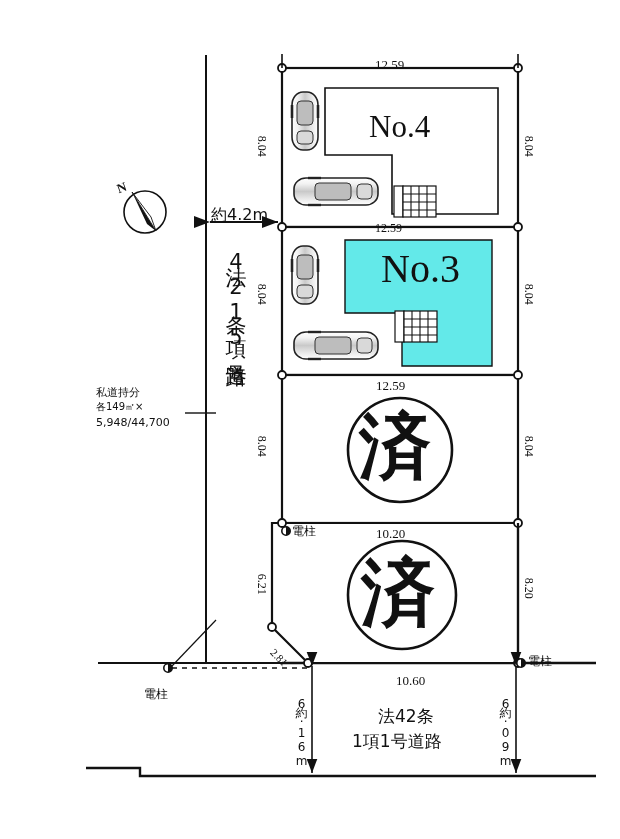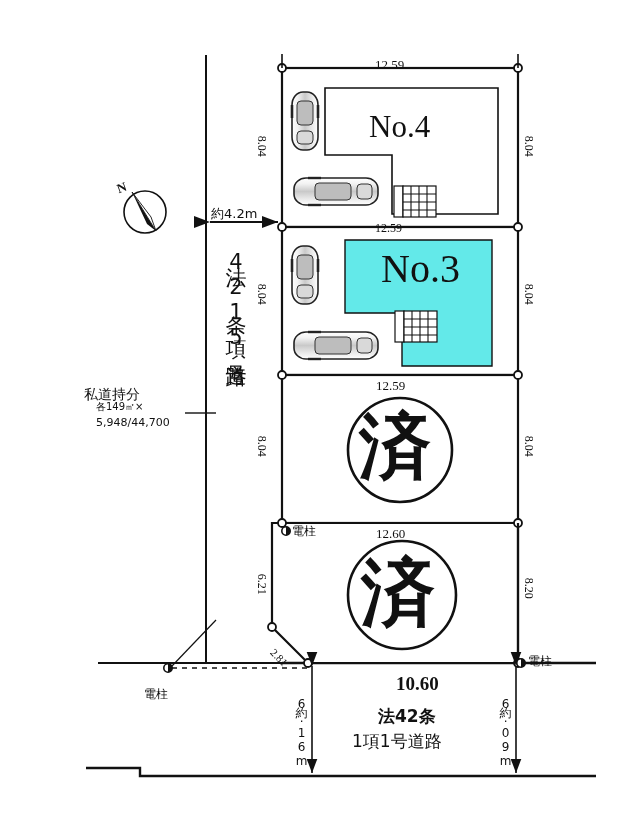--- a/index.html
+++ b/index.html
@@ -220,50 +220,50 @@
 <div class="overlay-text" style="left:349px; top:111px; font-size:31px;">No.4</div>
 
 <div class="overlay-text dim-label" style="left:355px; top:222px; font-size:12px;">12.59</div>
 
 <div class="overlay-text" style="left:361px; top:248px; font-size:40px;">No.3</div>
 
 <div class="overlay-text dim-label" style="left:356px; top:379px; font-size:13px;">12.59</div>
 
 <div class="overlay-text cjk" style="left:339px; top:409px; font-size:72px; font-weight:700;">済</div>
 
-<div class="overlay-text dim-label" style="left:356px; top:527px; font-size:13px;">12.60</div>
+<div class="overlay-text dim-label" style="left:356px; top:527px; font-size:13px;">10.20</div>
 
 <div class="overlay-text cjk" style="left:341px; top:554px; font-size:74px; font-weight:700;">済</div>
 
-<div class="overlay-text dim-label" style="left:376px; top:674px; font-size:19px;font-weight:bold;">10.60</div>
+<div class="overlay-text dim-label" style="left:376px; top:674px; font-size:13px;">10.60</div>
 
 <div class="overlay-text dim-label num-rot" style="left:231px; top:140px; font-size:12px; transform:rotate(90deg);">8.04</div>
 <div class="overlay-text dim-label num-rot" style="left:231px; top:288px; font-size:12px; transform:rotate(90deg);">8.04</div>
 <div class="overlay-text dim-label num-rot" style="left:231px; top:440px; font-size:12px; transform:rotate(90deg);">8.04</div>
 <div class="overlay-text dim-label num-rot" style="left:231px; top:578px; font-size:12px; transform:rotate(90deg);">6.21</div>
 <div class="overlay-text dim-label num-rot" style="left:249px; top:652px; font-size:11px; transform:rotate(45deg);">2.81</div>
 
 <div class="overlay-text dim-label num-rot" style="left:498px; top:140px; font-size:12px; transform:rotate(90deg);">8.04</div>
 <div class="overlay-text dim-label num-rot" style="left:498px; top:288px; font-size:12px; transform:rotate(90deg);">8.04</div>
 <div class="overlay-text dim-label num-rot" style="left:498px; top:440px; font-size:12px; transform:rotate(90deg);">8.04</div>
 <div class="overlay-text dim-label num-rot" style="left:498px; top:582px; font-size:12px; transform:rotate(90deg);">8.20</div>
 
-<div class="overlay-text cjk" style="left:191px; top:207px; font-size:13px;">約4.2m</div>
+<div class="overlay-text cjk" style="left:191px; top:207px; font-size:16px;">約4.2m</div>
 
 <div class="overlay-text vertical-cjk cjk" style="left:205px; top:250px; font-size:21px; height:240px;">法42条1項5号道路</div>
 
-<div class="overlay-text cjk" style="left:64px; top:387px; font-size:14px;">私道持分</div>
+<div class="overlay-text cjk" style="left:76px; top:387px; font-size:11px;">私道持分</div>
 <div class="overlay-text cjk" style="left:76px; top:402px; font-size:10px;">各149㎡×</div>
 <div class="overlay-text cjk" style="left:76px; top:417px; font-size:11px;">5,948/44,700</div>
 
 <div class="overlay-text cjk" style="left:272px; top:525px; font-size:12px;">電柱</div>
 <div class="overlay-text cjk" style="left:124px; top:688px; font-size:12px;">電柱</div>
 <div class="overlay-text cjk" style="left:508px; top:655px; font-size:12px;">電柱</div>
 
-<div class="overlay-text cjk" style="left:358px; top:708px; font-size:17px;font-weight:bold;">法42条</div>
+<div class="overlay-text cjk" style="left:358px; top:708px; font-size:17px;">法42条</div>
 <div class="overlay-text cjk" style="left:332px; top:733px; font-size:17px;">1項1号道路</div>
 
 <div class="overlay-text vertical-cjk cjk" style="left:275px; top:697px; font-size:12px; height:70px;">約6.16m</div>
 <div class="overlay-text vertical-cjk cjk" style="left:479px; top:697px; font-size:12px; height:70px;">約6.09m</div>
 
 <div class="overlay-text num-rot" style="left:97px; top:181px; font-size:13px; font-weight:600; transform:rotate(-20deg);">N</div>
 
 </div>
 
 </body></html>

